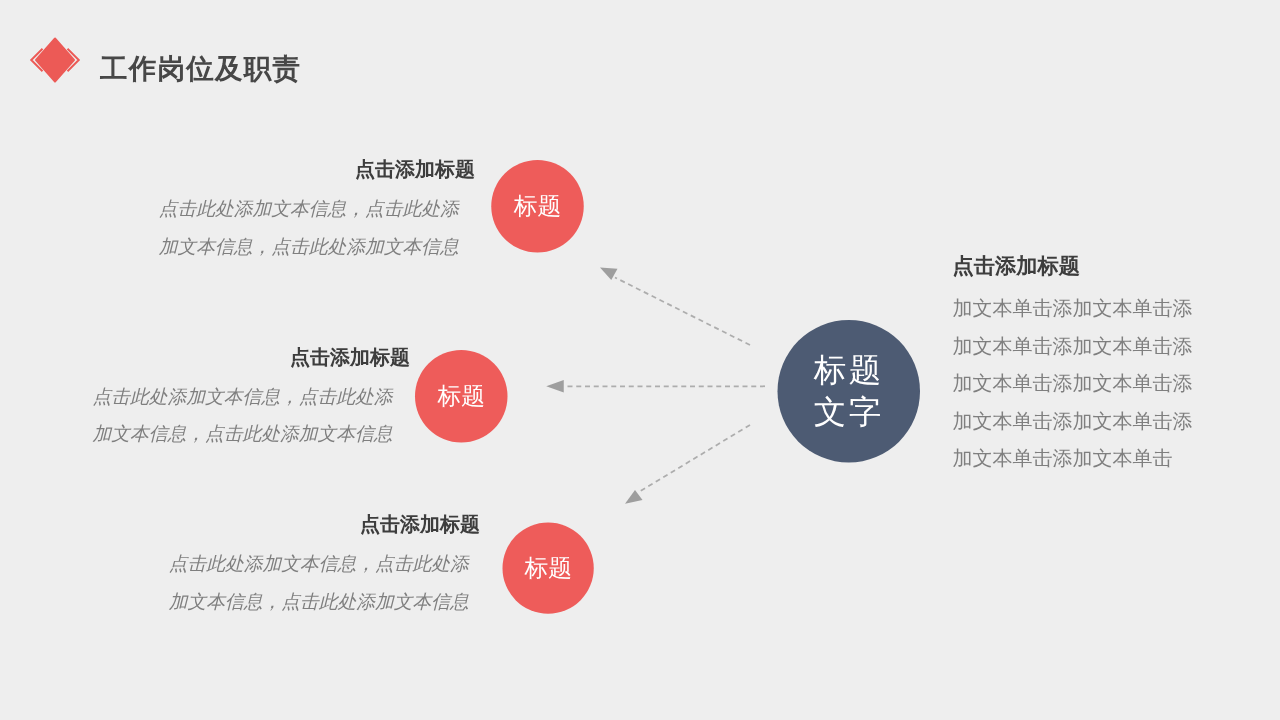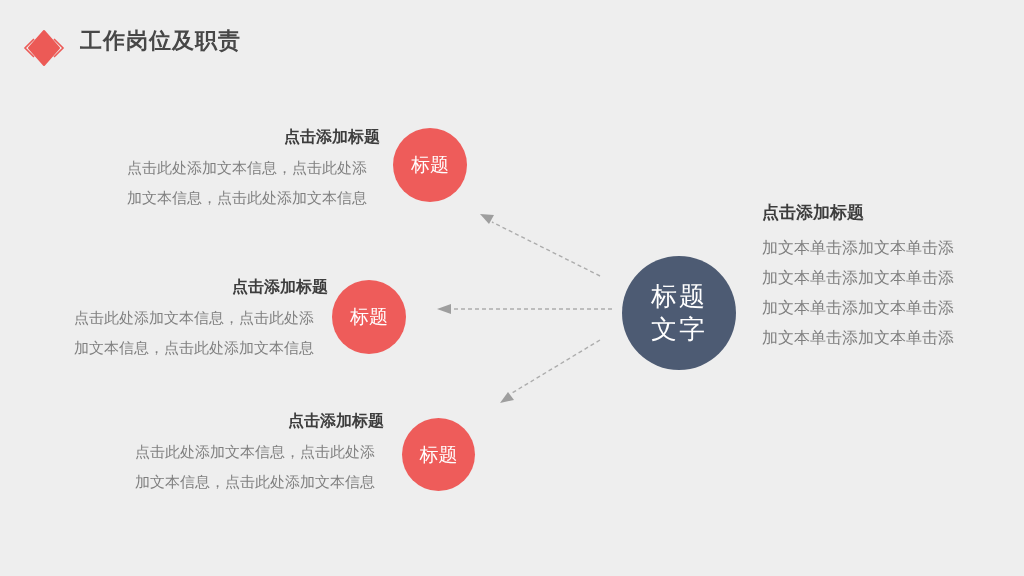--- a/index.html
+++ b/index.html
@@ -4,35 +4,35 @@
 <style>
   html,body{margin:0;padding:0;}
   .slide{
     position:relative;
     width:1024px;height:576px;
     background:#eeeeee;
     font-family:"Liberation Sans","DejaVu Sans",sans-serif;
     overflow:hidden;
   }
   
-  .header{position:absolute;left:22px;top:26px;display:flex;align-items:flex-start;font-family:Liberation Mono, monospace;}
+  .header{position:absolute;left:22px;top:26px;display:flex;align-items:flex-end;font-family:Liberation Mono, monospace;}
   .diamond-wrap{width:44px;height:44px;flex:0 0 44px;}
   .slide-title{
     margin-left:14px;
     font-size:22px;font-weight:700;color:#474747;letter-spacing:1px;
   }
   
   .text-block{position:absolute;}
   .block-title{
     font-size:16px;font-weight:700;color:#3d3d3d;
     text-align:right;padding-right:18px;line-height:22px;
   }
   .block-body{
     margin-top:5px;font-size:15px;color:#7f7f7f;
-    text-align:center;line-height:30px;
+    text-align:center;line-height:30px;font-style:italic;
   }
   .block-1{left:96px;top:126px;width:302px;}
   .block-2{left:42px;top:276px;width:304px;}
   .block-3{left:108px;top:410px;width:294px;}
   
   .small-circle{
     position:absolute;width:74px;height:74px;border-radius:50%;
     background:#ee5c5a;color:#ffffff;
     display:flex;align-items:center;justify-content:center;
     font-size:19px;font-weight:400;
@@ -115,16 +115,17 @@
     <div>文字</div>
   </div>
 
   <div class="right-block">
     <div class="right-title">点击添加标题</div>
     <div class="right-lines">
       <div>加文本单击添加文本单击添</div>
       <div>加文本单击添加文本单击添</div>
       <div>加文本单击添加文本单击添</div>
       <div>加文本单击添加文本单击添</div>
+      <div>加文本单击添加文本单击</div>
     </div>
   </div>
 
 </div>
 
 </body></html>

